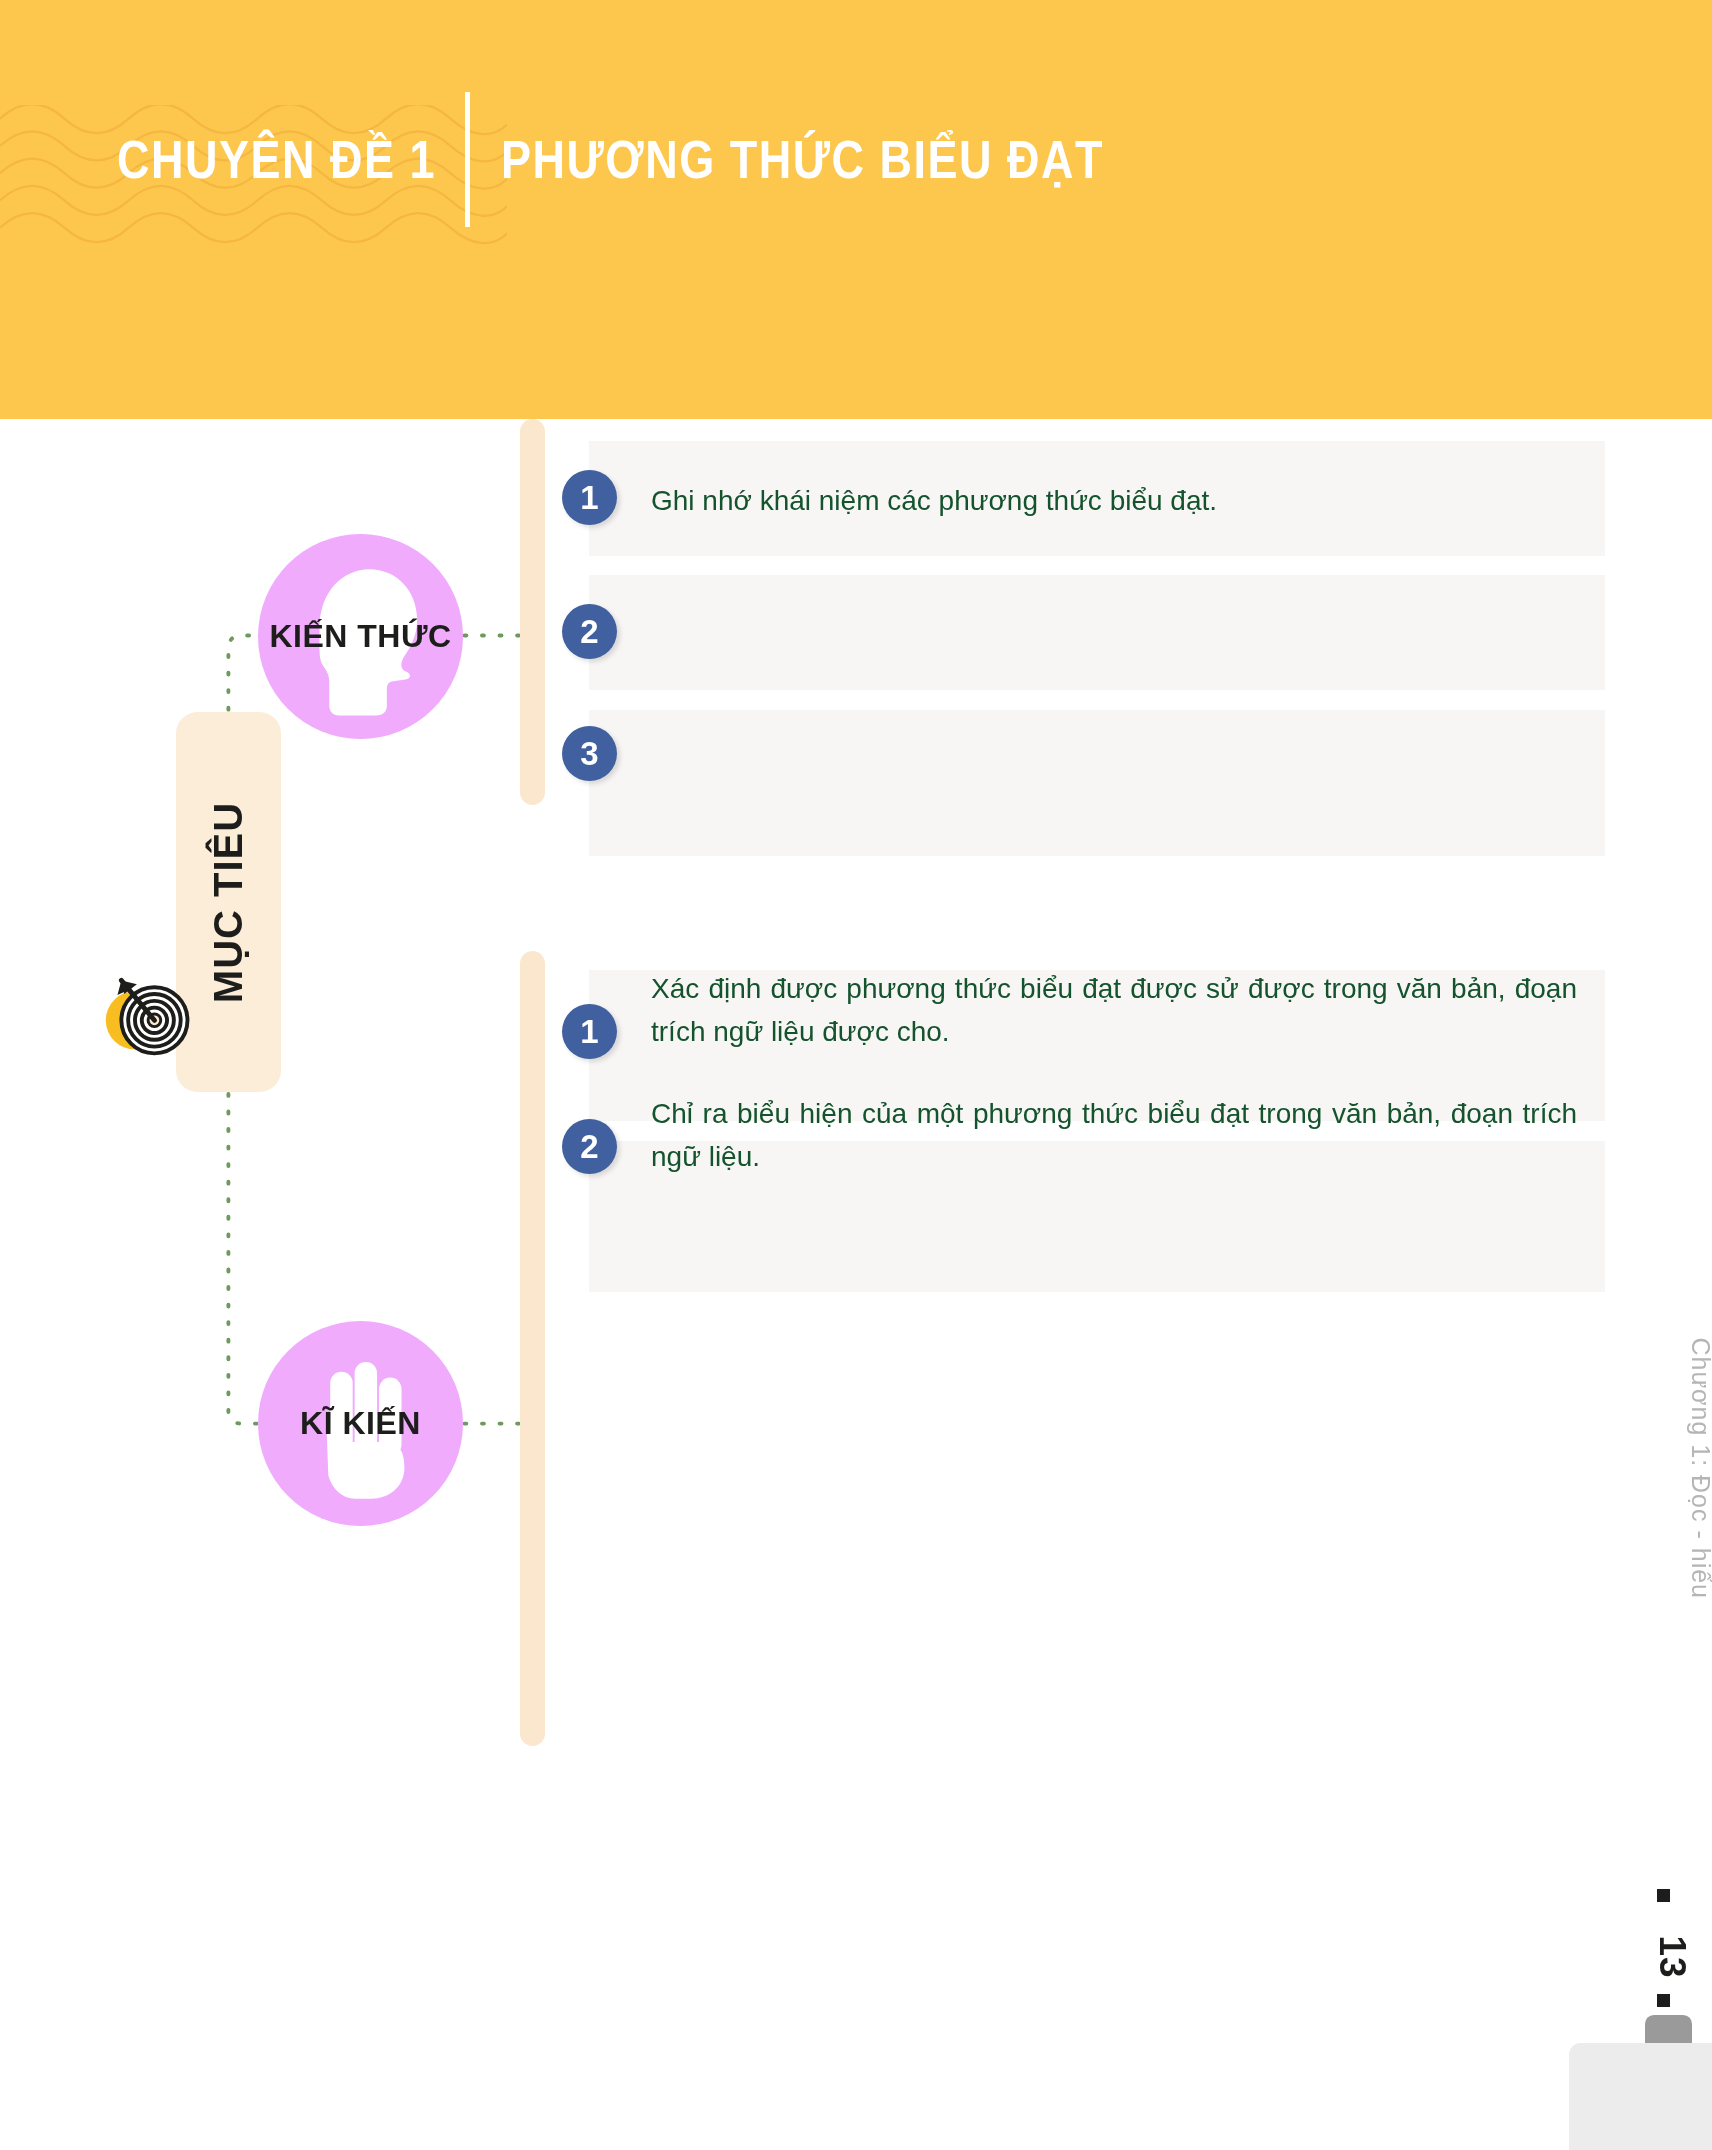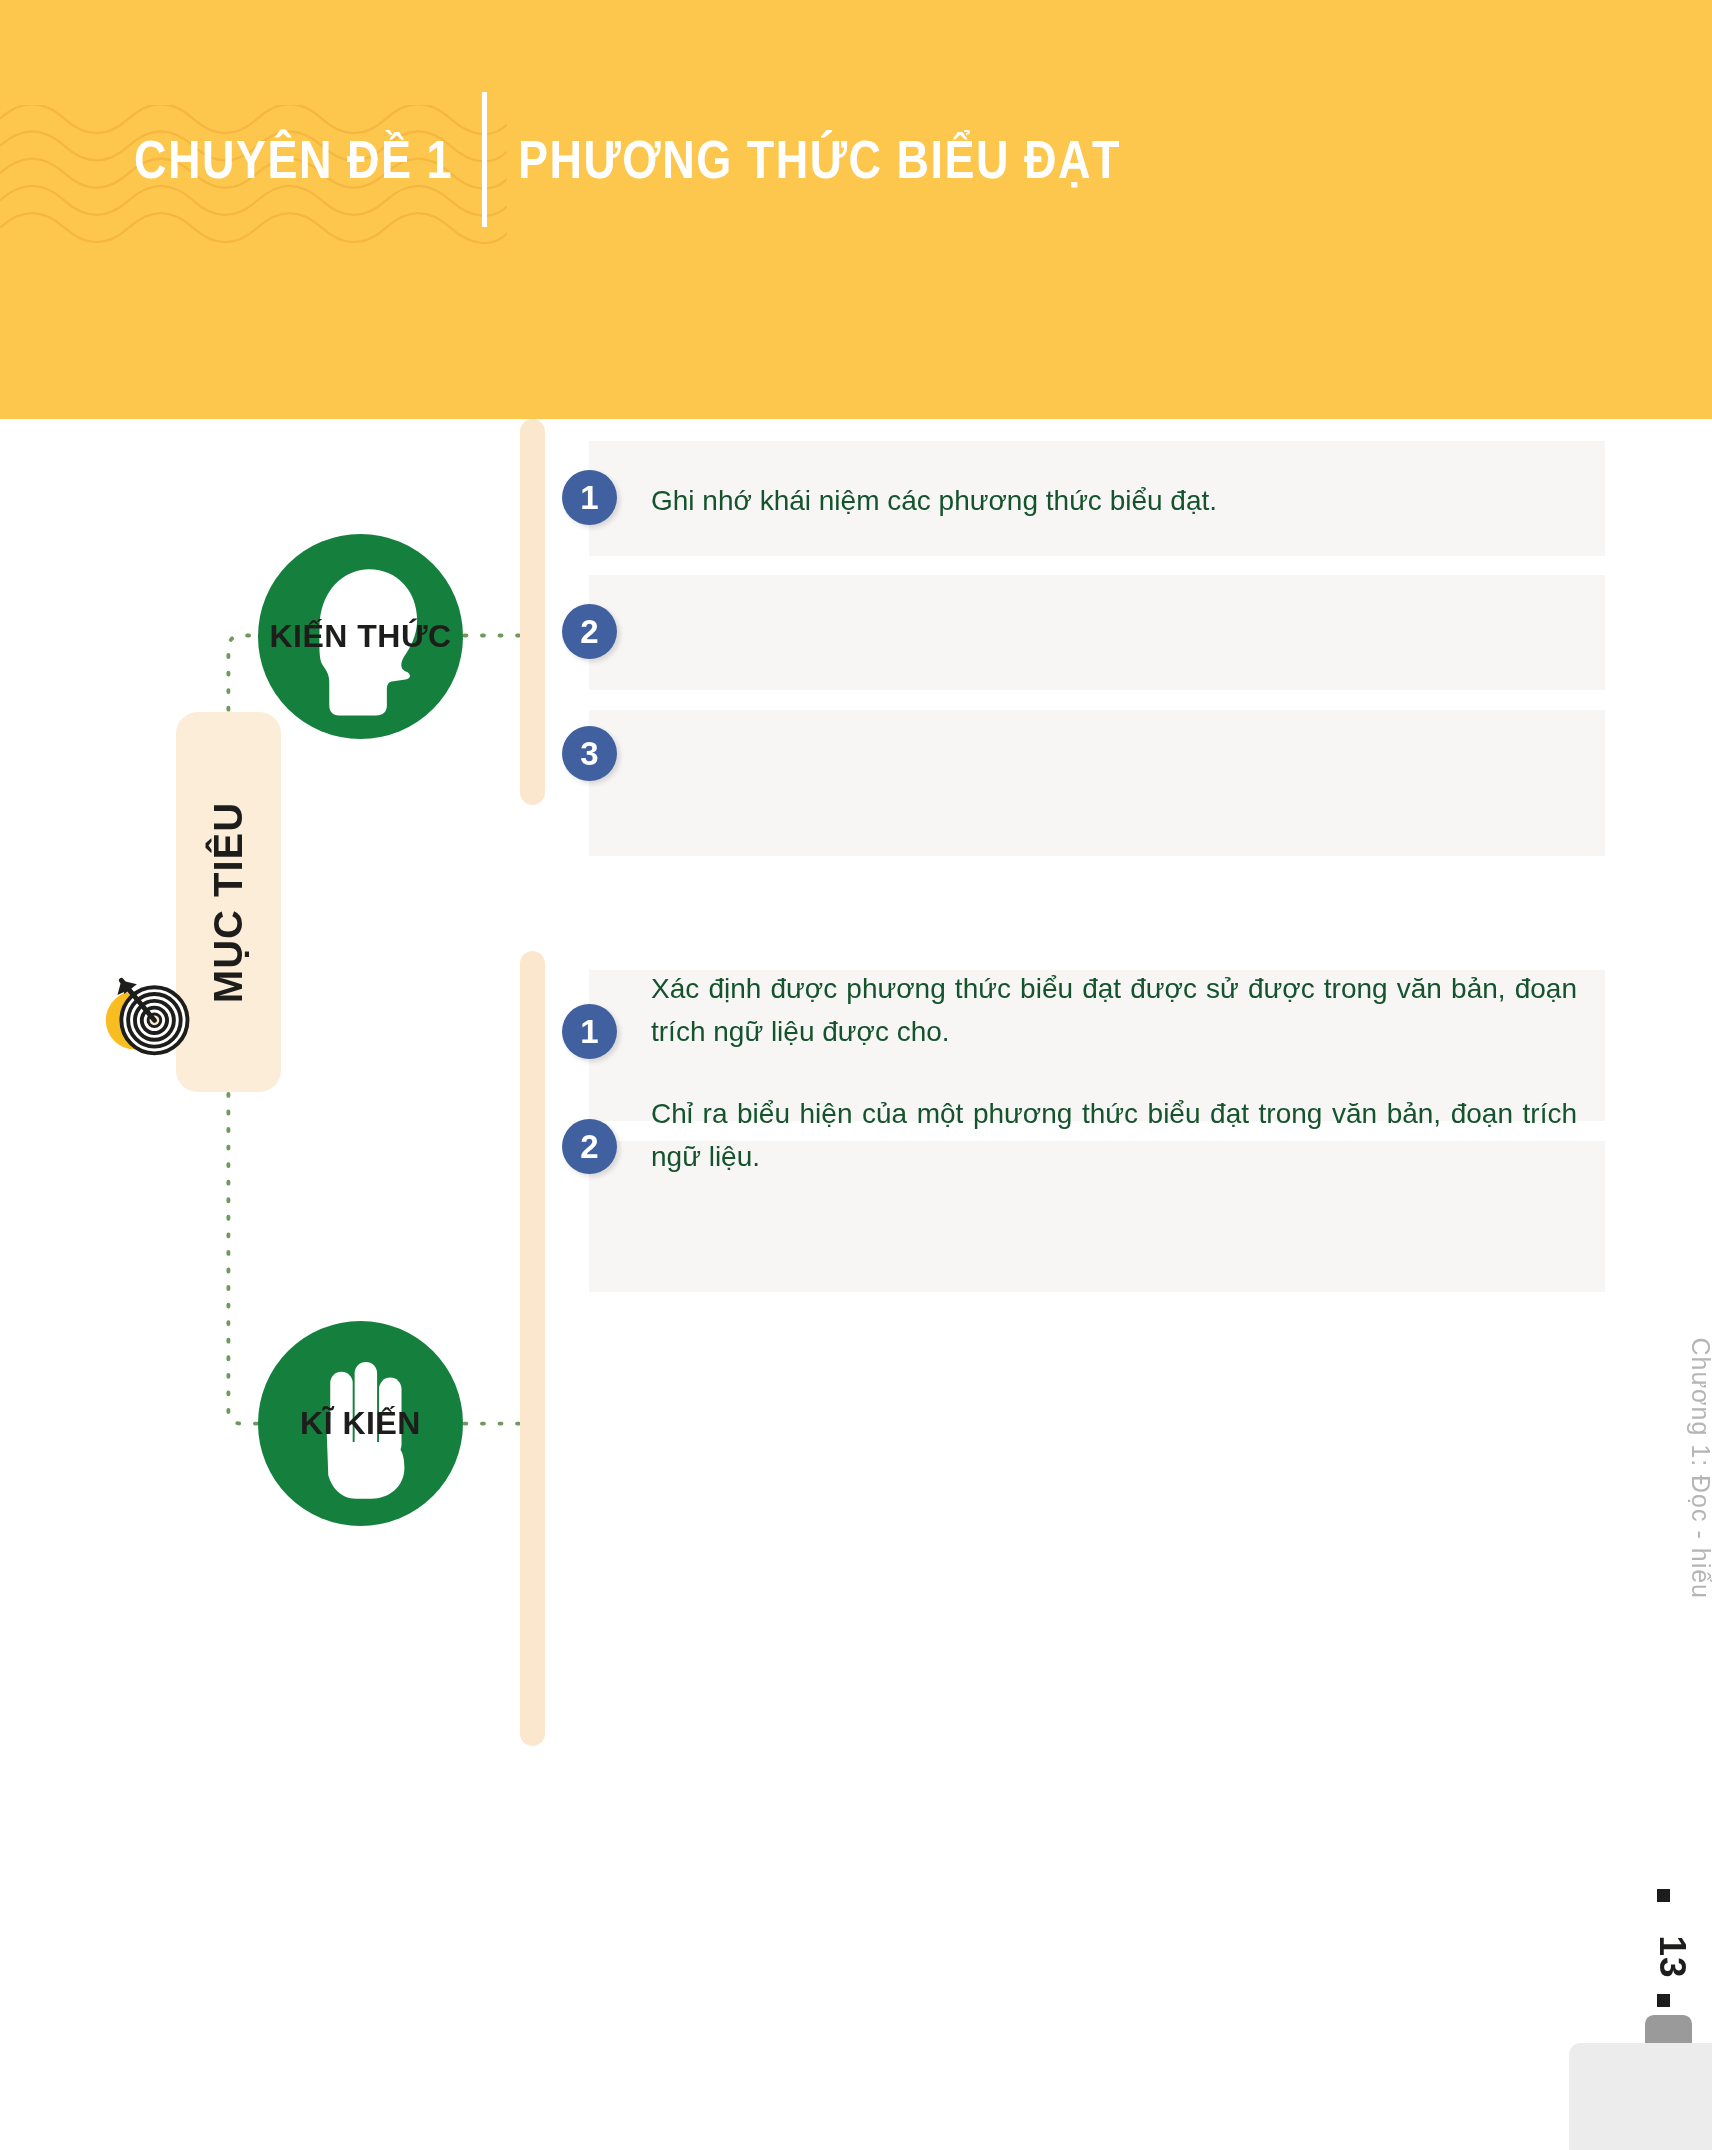--- a/index.html
+++ b/index.html
@@ -11,21 +11,21 @@
 
   
   .header{
     position:absolute;left:0;top:0;width:1713px;height:419px;
     background:#FCC74C;overflow:hidden;
   }
   .header .waves{
     position:absolute;left:0;top:105px;width:507px;height:146px;opacity:.55;
   }
   .header-inner{
-    position:absolute;left:117px;top:137px;display:flex;align-items:stretch;margin-left:17px;
+    position:absolute;left:117px;top:137px;display:flex;align-items:stretch;
   }
   .chuyen-de{
     color:#ffffff;font-weight:bold;font-size:45px;letter-spacing:1.5px;
     line-height:1;white-space:nowrap;padding-right:29px;
     display:flex;align-items:center;transform:scaleY(1.18);transform-origin:center;
   }
   .hdr-divider{
     width:4.9px;background:#ffffff;margin:-45px 0 -45px 0;
   }
   .hdr-title{
@@ -46,21 +46,21 @@
   }
   .goal-pill-label{
     transform:rotate(-90deg);white-space:nowrap;
     font-size:40px;font-weight:bold;color:#1d1d1b;letter-spacing:1px;
   }
   .target-icon{position:absolute;left:98px;top:541px;width:107px;height:107px;}
 
   
   .branch-circle{
     position:absolute;width:205px;height:205px;border-radius:50%;
-    background:#15803d;display:flex;align-items:center;justify-content:center;
+    background:#f0abfc;display:flex;align-items:center;justify-content:center;
   }
   .branch-circle .glyph{position:absolute;left:0;top:0;width:205px;height:205px;}
   .branch-label{
     position:relative;z-index:3;font-size:32px;font-weight:bold;color:#1d1d1b;
     letter-spacing:0.5px;white-space:nowrap;
   }
   #circle-knowledge{left:258px;top:115px;}
   #circle-skill{left:258px;top:902px;}
 
   

